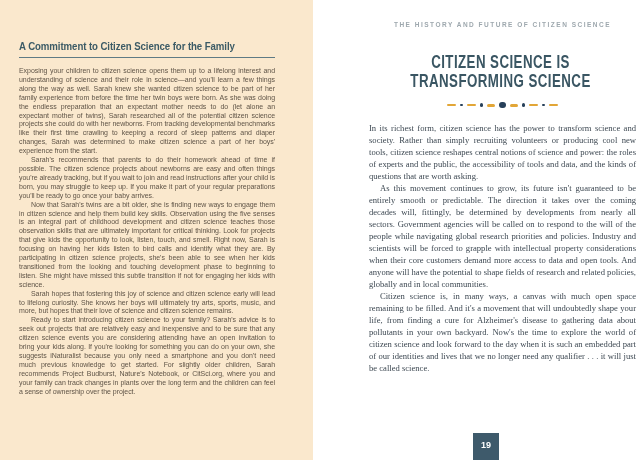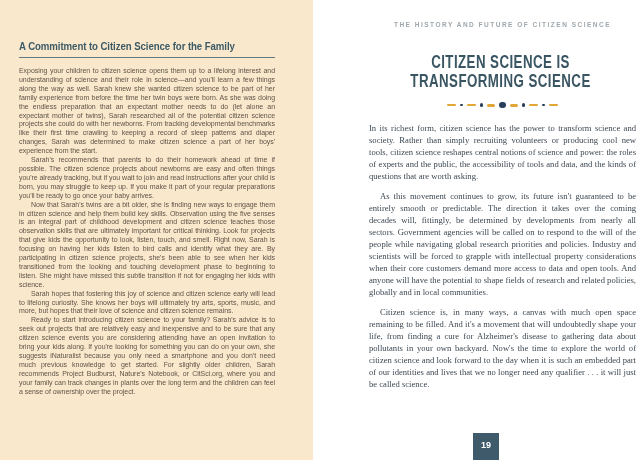--- a/index.html
+++ b/index.html
@@ -103,21 +103,21 @@
     padding-left:14px;
   }
   .right-body p{
     margin:0;
     font-family:"Liberation Serif",serif;
     font-size:8.6px;
     line-height:12px;
     color:#3d4852;
     text-align:justify;
   }
-  .right-body p + p{ text-indent:11px;margin-top:8px; }
+  .right-body p + p{ text-indent:11px; }
 
   .page-number{
     position:absolute;
     left:160px;                 
     bottom:0;
     width:26px;height:27px;
     background:#3e5a6b;
     color:#ffffff;
     font-size:9px;
     font-weight:700;

